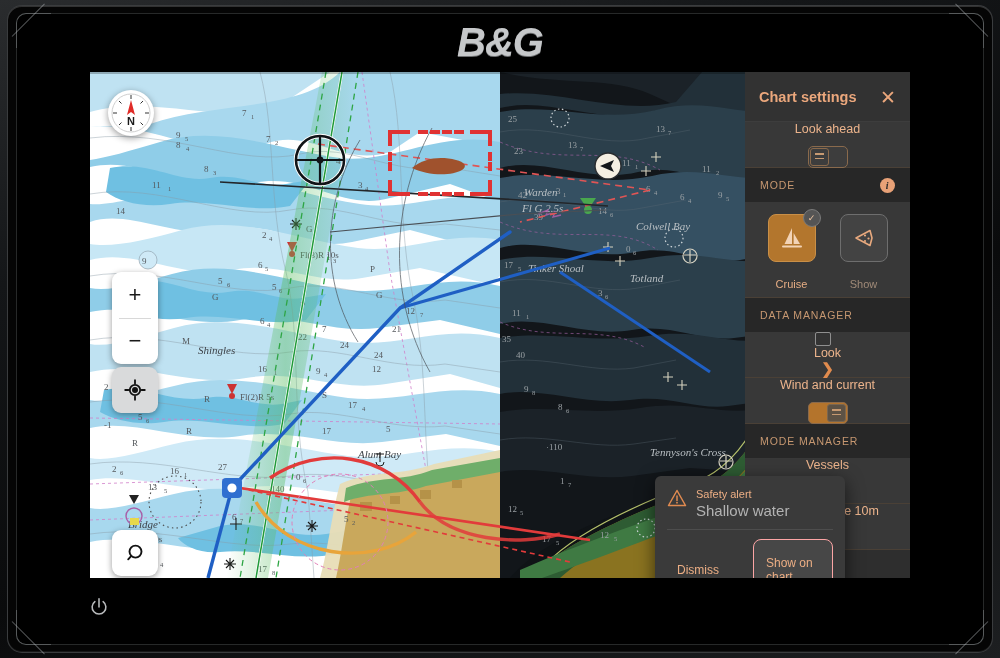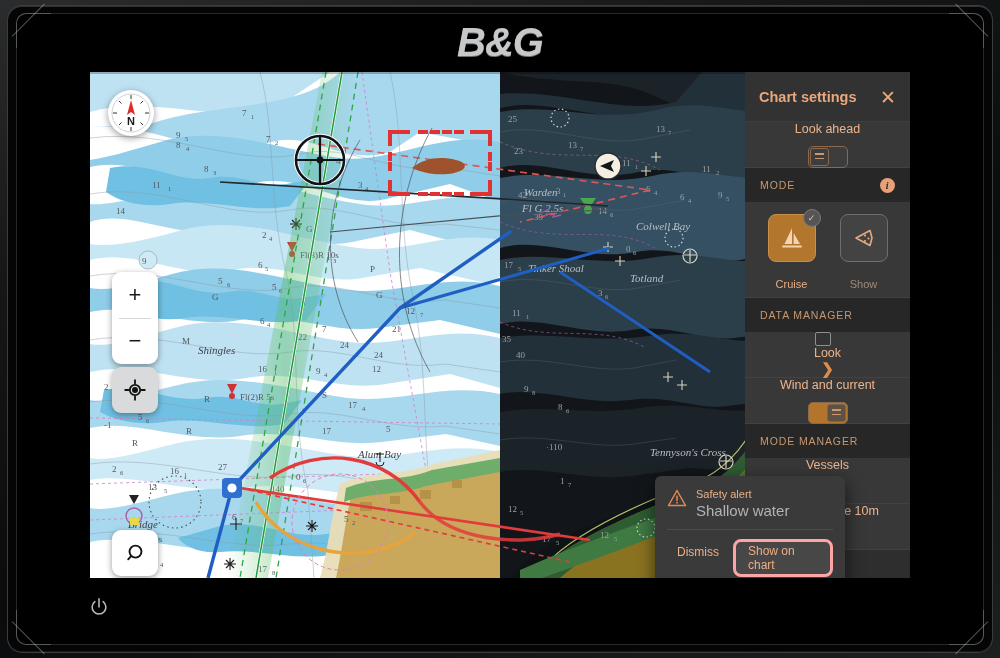--- a/index.html
+++ b/index.html
@@ -94,23 +94,23 @@
     font-size:9px;color:#f0c7a3;}
   .cbox{width:14px;height:14px;border:1px solid #8f8f8f;border-radius:2px;margin-right:10px;background:#333;}
 
   
   #alert{position:absolute;left:565px;top:404px;width:190px;background:#3a3a3a;border-radius:6px;
     box-shadow:0 5px 18px rgba(0,0,0,.6);overflow:hidden;z-index:30;}
   #alert .top{display:flex;align-items:flex-start;gap:9px;padding:12px 12px 10px;}
   #alert .t1{font-size:11px;color:#ecae84;}
   #alert .t2{font-size:15px;color:#b3b3b3;margin-top:2px;}
   #alert .divider{height:1px;background:#4d4d4d;margin:0 12px;}
-  #alert .acts{display:flex;gap:4px;padding:9px 12px 12px;justify-content:flex-end;}
+  #alert .acts{display:flex;align-items:center;gap:24px;padding:9px 12px 12px;justify-content:flex-end;}
   #alert .btn{font-size:12px;color:#ecae84;padding:6px 10px;cursor:pointer;}
-  #alert .btn.primary{border:3px solid #fca5a5;border-radius:8px;background:#474747;padding:2px 12px;}
+  #alert .btn.primary{border:1px solid #fca5a5;border-radius:8px;background:#474747;padding:16px 12px;}
 </style>
 </head>
 <body>
 
 <div id="device">
 
   <div class="bezel-outer"></div>
   <div class="bezel-inner"></div>
   <div class="corner c-tl"></div>
   <div class="corner c-tr"></div>

